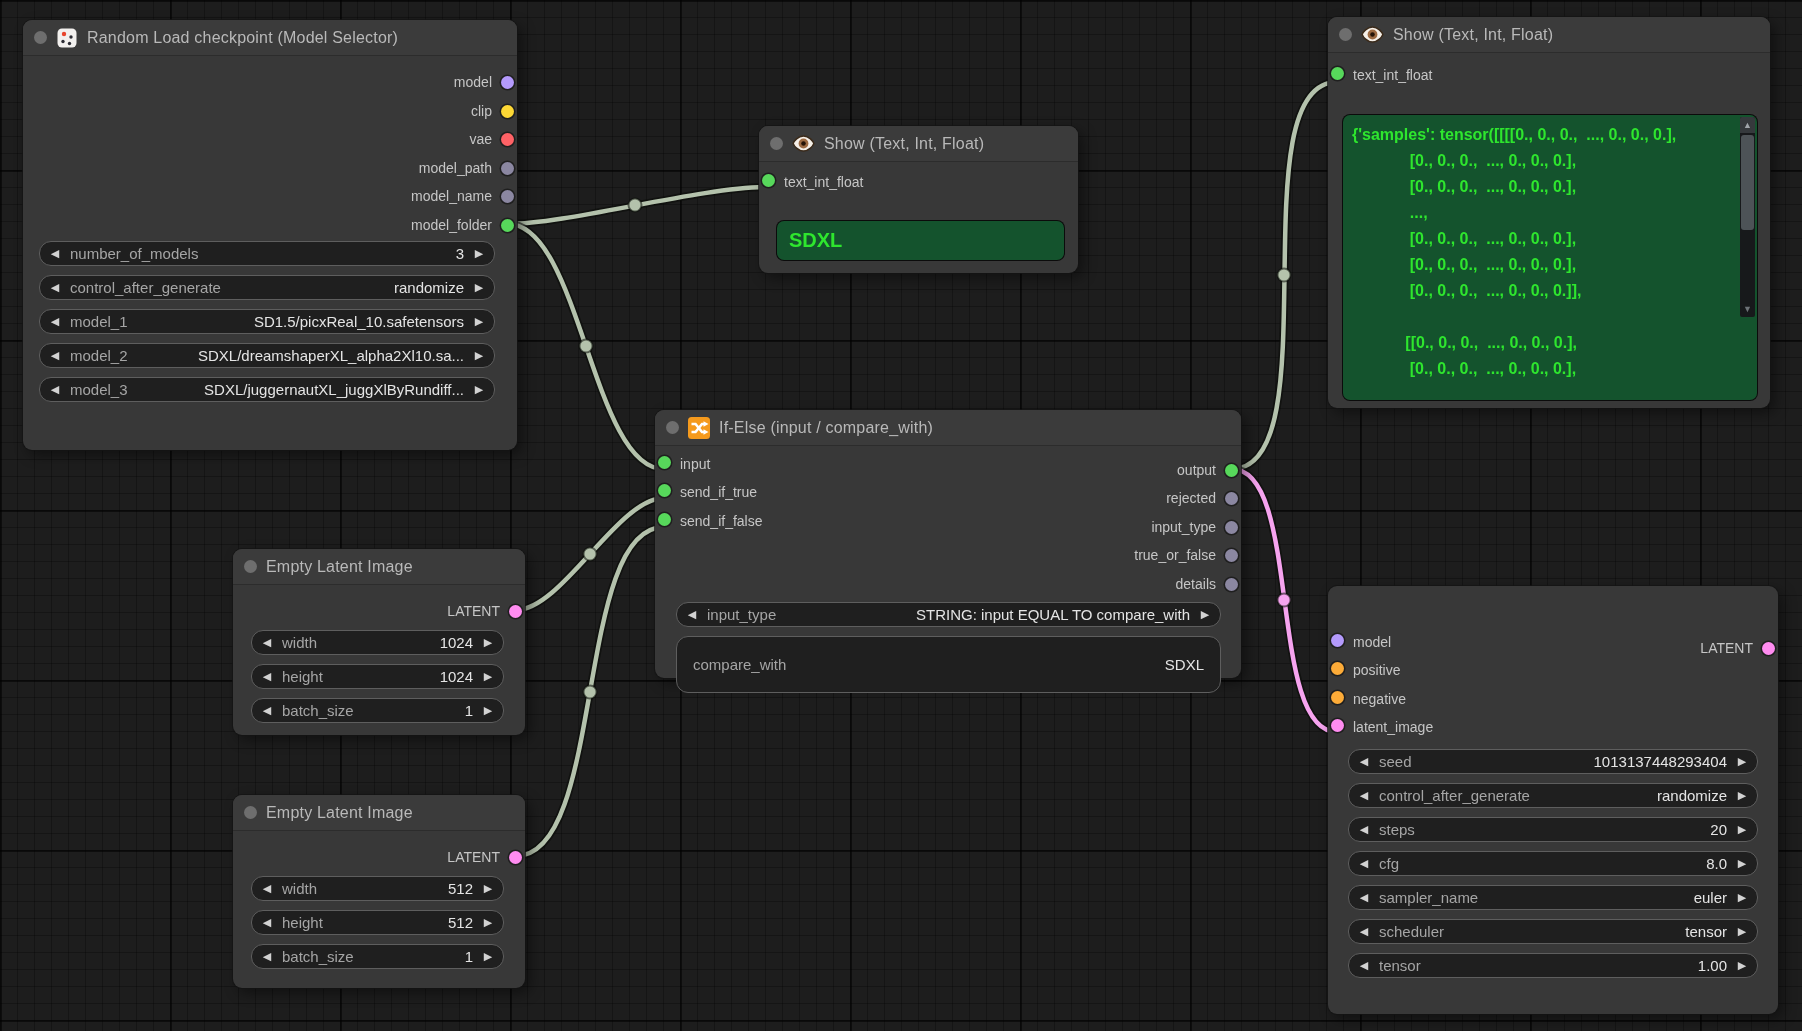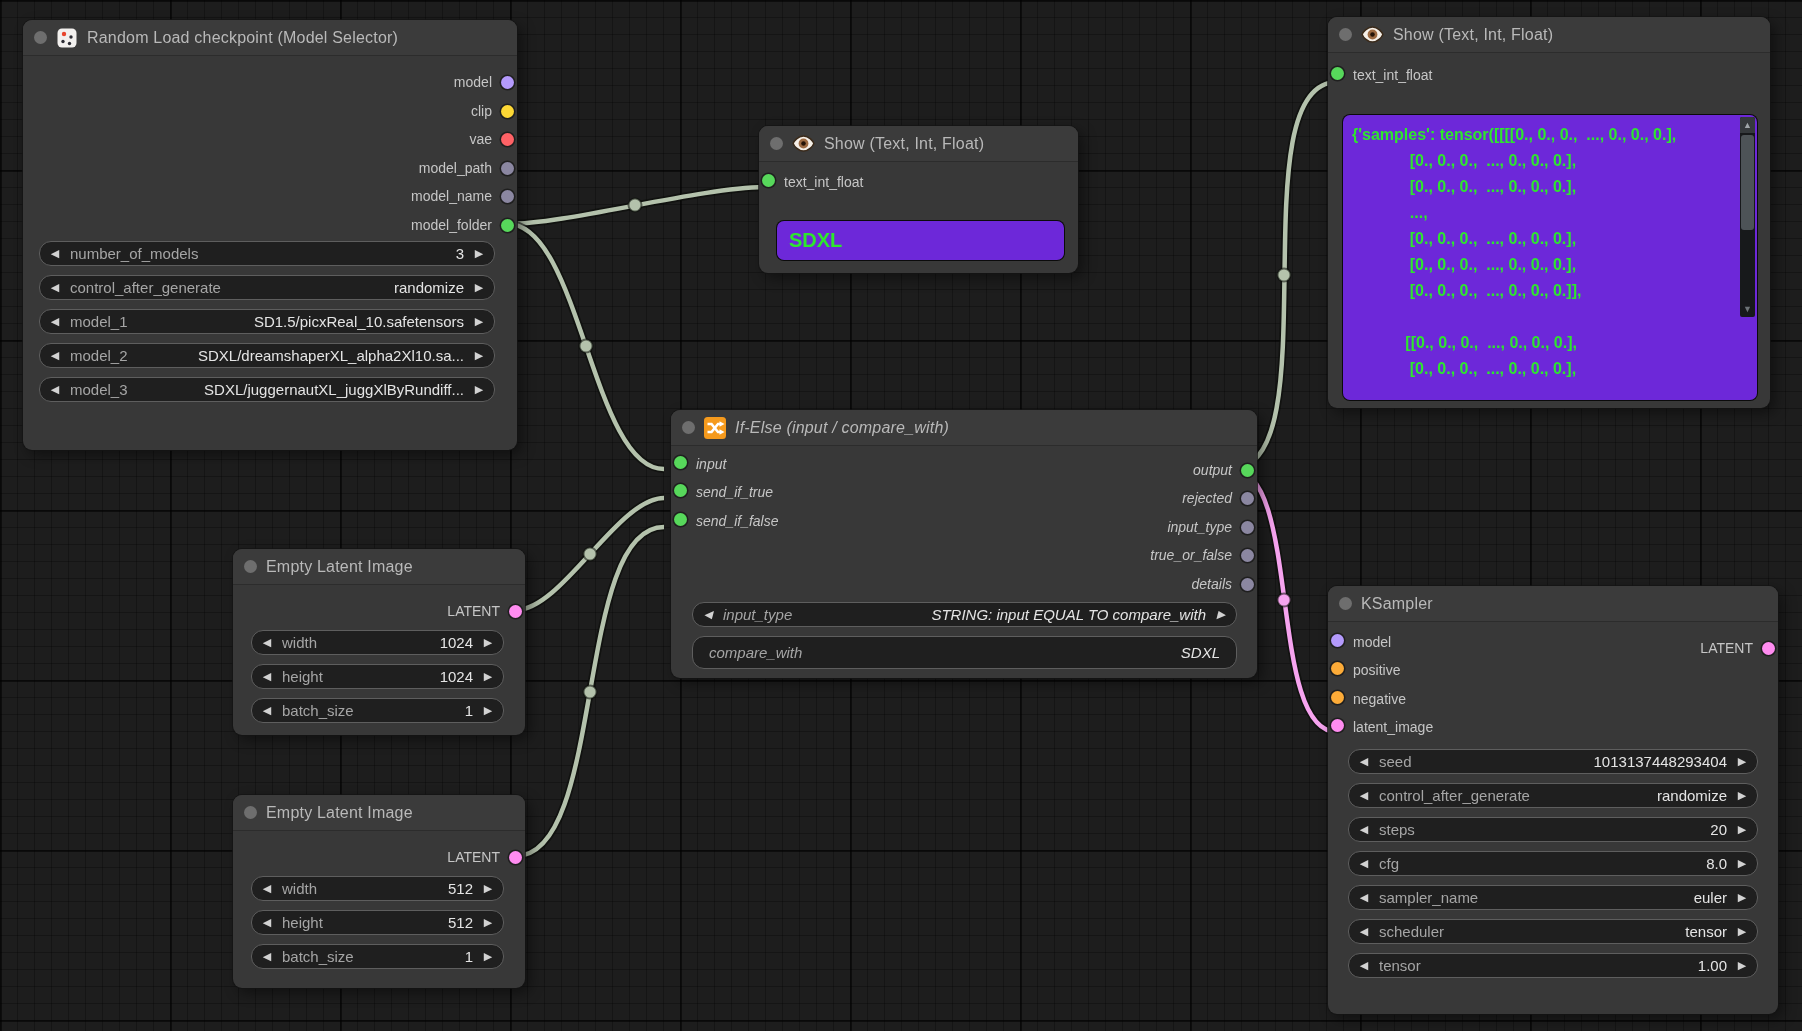--- a/index.html
+++ b/index.html
@@ -31,24 +31,24 @@
   .out-row{position:absolute;right:3px;height:28px;display:flex;align-items:center;gap:9px;}
   .dot{width:13px;height:13px;border-radius:50%;box-shadow:0 0 0 1.5px rgba(18,18,18,.65);flex:none;}
   .slabel{font-size:14px;color:#c6c6c6;white-space:nowrap;}
   .out-row .slabel{text-align:right;}
 
   .widget{position:absolute;height:23px;border:1px solid #5e5e5e;border-radius:12px;
           background:#1f1f1f;display:flex;align-items:center;font-size:15px;overflow:hidden;}
   .arr{flex:none;width:30px;text-align:center;color:#d2d2d2;font-size:11px;line-height:23px;}
   .wlabel{color:#a5a5a5;white-space:nowrap;margin-right:auto;}
   .wvalue{color:#e4e4e4;white-space:nowrap;margin-left:12px;}
-  .text-widget{padding:4px 16px;}
+  .text-widget{padding:16px 16px;}
   .text-widget .wvalue{margin-left:auto;}
 
-  .display-box{position:absolute;background:#6d28d9;border-radius:7px;box-shadow:0 0 0 1px rgba(0,0,0,.8);}
+  .display-box{position:absolute;background:#14532d;border-radius:7px;box-shadow:0 0 0 1px rgba(0,0,0,.8);}
   #sdxl-box{display:flex;align-items:center;padding-left:12px;font-size:20px;font-weight:bold;}
   pre.tensor{margin:0;font-family:"Liberation Sans",sans-serif;font-weight:bold;font-size:16px;
              line-height:26px;white-space:pre;padding:7px 0 0 9px;overflow:hidden;}
 
   .sbar{position:absolute;top:2px;right:2px;width:15px;height:200px;background:#17191b;border-radius:2px;}
   .sbtn-up{position:absolute;top:0;left:0;right:0;height:16px;background:#35393c;
            display:flex;align-items:center;justify-content:center;font-size:9px;color:#a0a6aa;border-radius:2px 2px 0 0;}
   .sthumb{position:absolute;top:18px;left:1px;right:1px;height:95px;background:#4d5357;border-radius:3px;}
   .sbtn-down{position:absolute;top:184px;left:0;right:0;height:16px;
              display:flex;align-items:center;justify-content:center;font-size:9px;color:#6d7377;}
@@ -208,21 +208,21 @@
             [[0., 0., 0.,  ..., 0., 0., 0.],
              [0., 0., 0.,  ..., 0., 0., 0.],</pre>
       <div class="sbar">
         <div class="sbtn-up">▲</div>
         <div class="sthumb"></div>
         <div class="sbtn-down">▼</div>
       </div>
     </div>
   </div>
 
-  <div class="node" style="left:671px;top:410px;width:586px;height:268px;font-style:italic;">
+  <div class="node" style="left:655px;top:410px;width:586px;height:268px;">
     <div class="nheader">
       <span class="collapse-dot"></span>
       <span class="nicon">
         <svg viewBox="0 0 22 22" width="22" height="22">
           <rect width="22" height="22" rx="3.5" fill="#f59a1d"></rect>
           <path d="M3.5 7 H7.5 L14 15 H16.5" stroke="#fff" stroke-width="2.6" fill="none"></path>
           <path d="M3.5 15 H7.5 L14 7 H16.5" stroke="#fff" stroke-width="2.6" fill="none"></path>
           <path d="M15.5 4.3 L20.5 7 L15.5 9.7 Z" fill="#fff"></path>
           <path d="M15.5 12.3 L20.5 15 L15.5 17.7 Z" fill="#fff"></path>
         </svg>
@@ -325,24 +325,20 @@
     </div>
     <div class="widget" style="top:149px;left:18px;right:21px;">
       <span class="arr">◀</span>
       <span class="wlabel">batch_size</span>
       <span class="wvalue">1</span>
       <span class="arr">▶</span>
     </div>
   </div>
 
   <div class="node" style="left:1328px;top:586px;width:450px;height:428px;">
-    <div class="nheader">
-      <span class="collapse-dot"></span>
-      <span class="ntitle">KSampler</span>
-    </div>
     <div class="in-row" style="top:48px">
       <span class="dot" style="background-color: rgb(180, 154, 252);"></span>
       <span class="slabel">model</span>
     </div>
     <div class="in-row" style="top:76px">
       <span class="dot" style="background-color: rgb(252, 171, 56);"></span>
       <span class="slabel">positive</span>
     </div>
     <div class="in-row" style="top:105px">
       <span class="dot" style="background-color: rgb(252, 171, 56);"></span>

